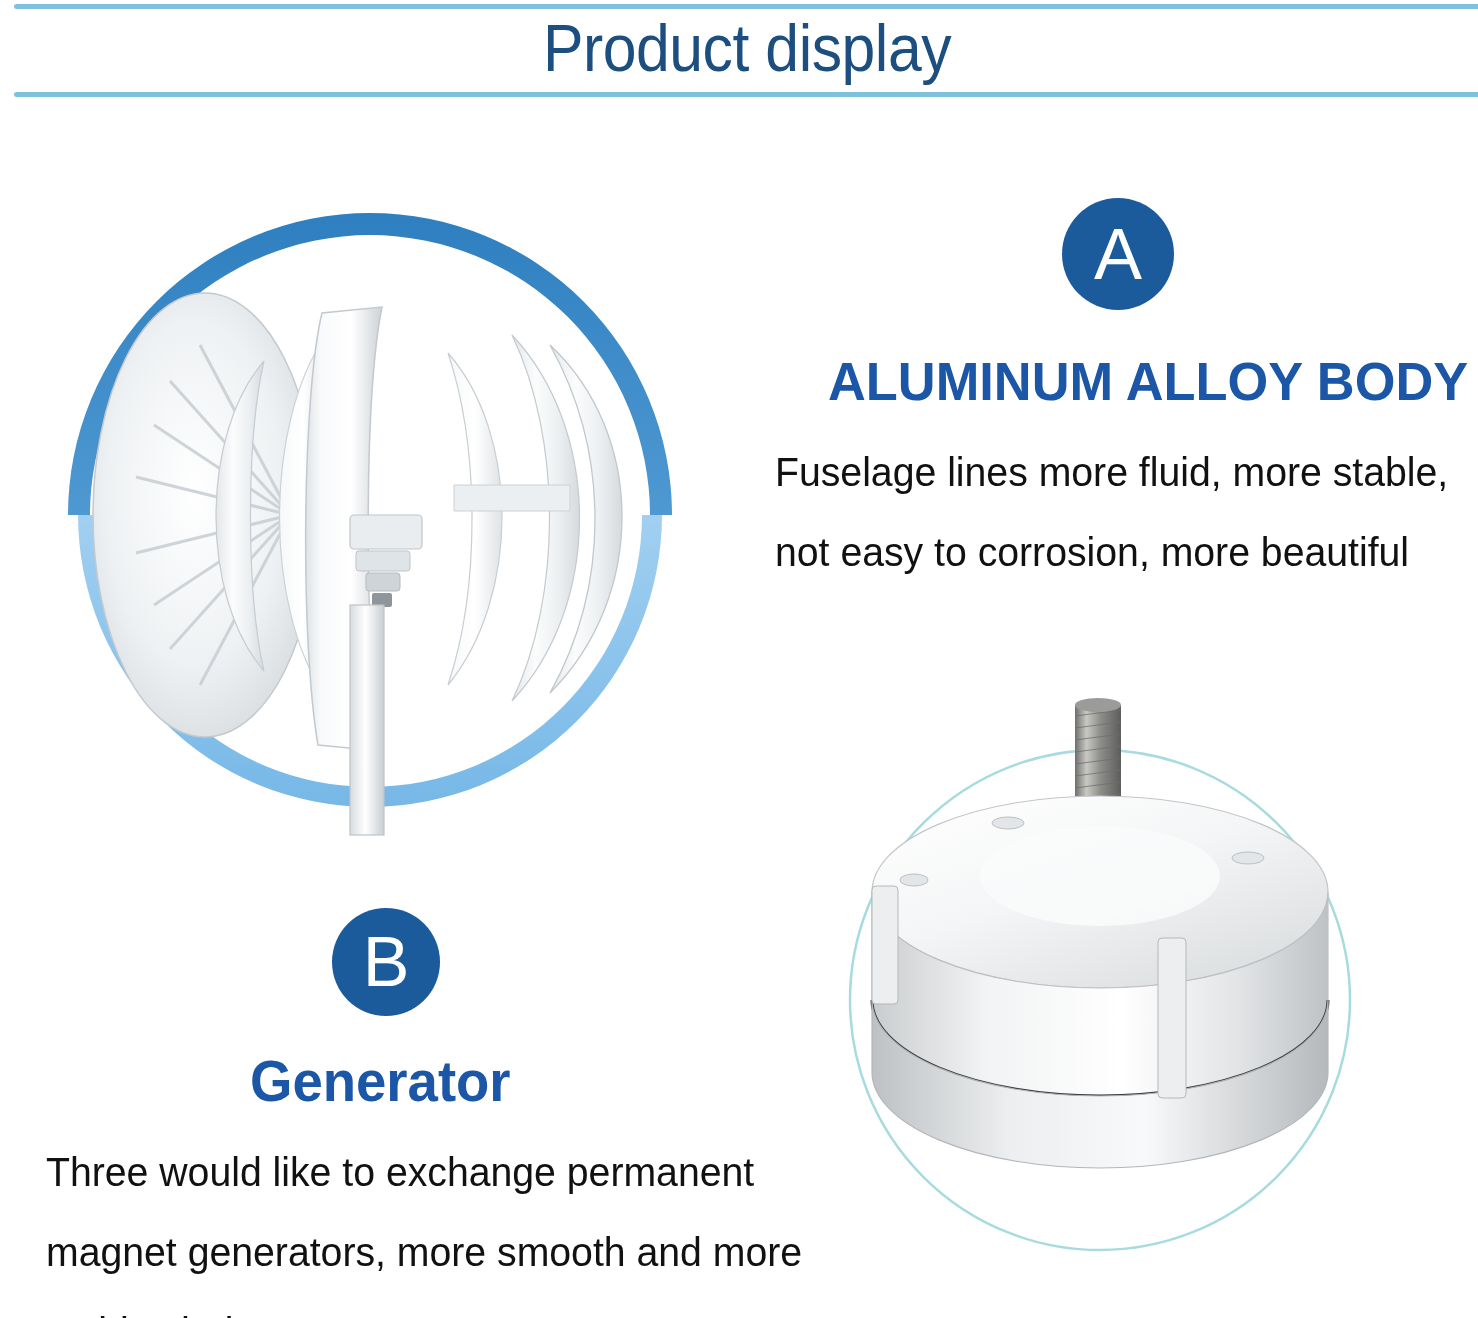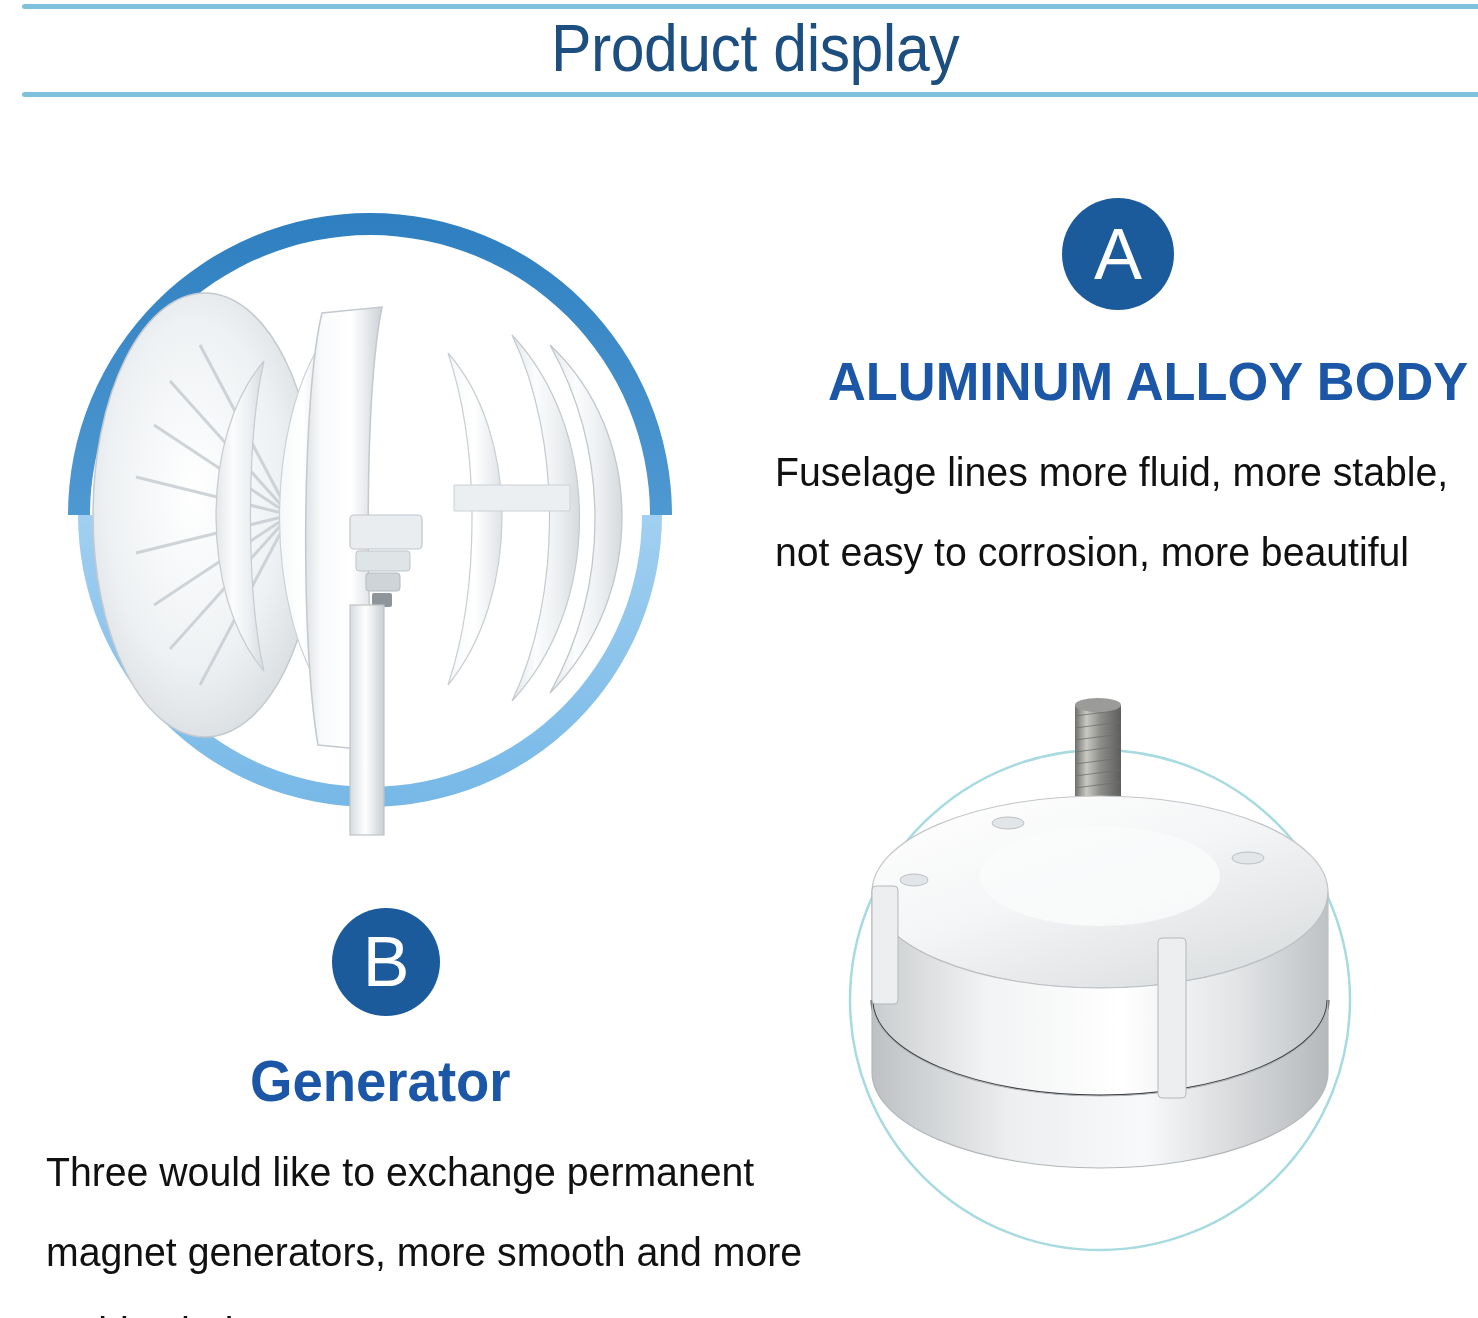--- a/index.html
+++ b/index.html
@@ -12,21 +12,21 @@
     height: 1318px;
     position: relative;
     overflow: hidden;
     font-family: "Liberation Sans", sans-serif;
     -webkit-font-smoothing: antialiased;
   }
 
   
   .header {
     position: absolute;
-    left: 16px; top: 0;
+    left: 8px; top: 0;
     width: 1450px;
     height: 104px;
   }
   .rule {
     position: absolute;
     left: 6px;
     width: 1466px;
     height: 5px;
     background: #7fc2dd;
     border-radius: 3px;

